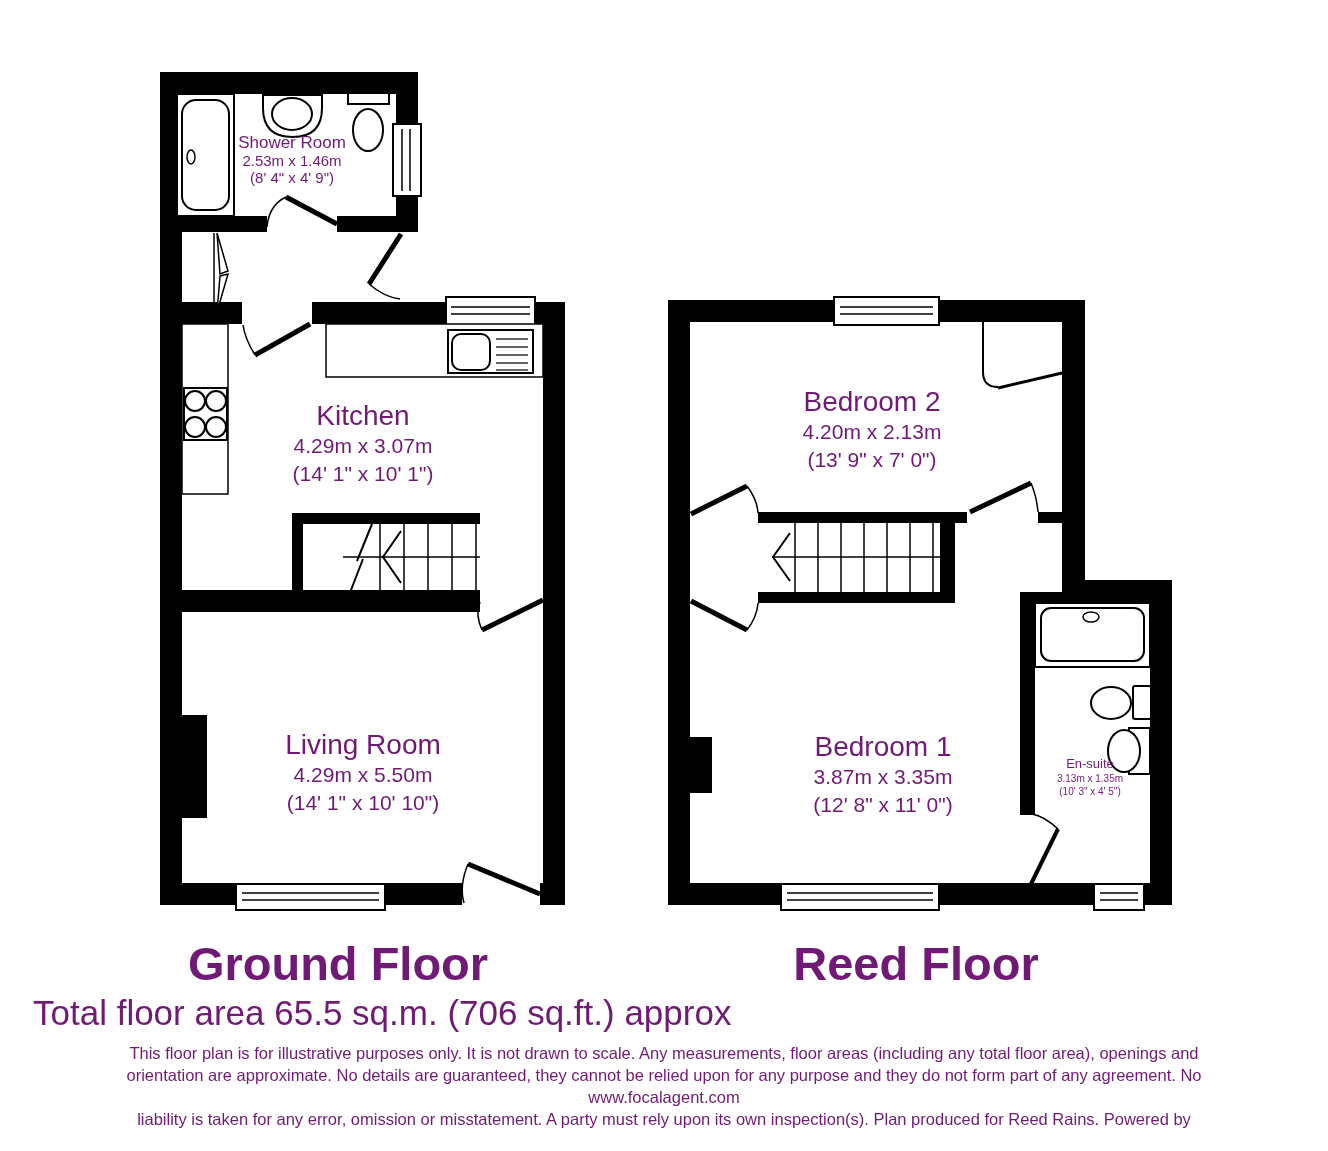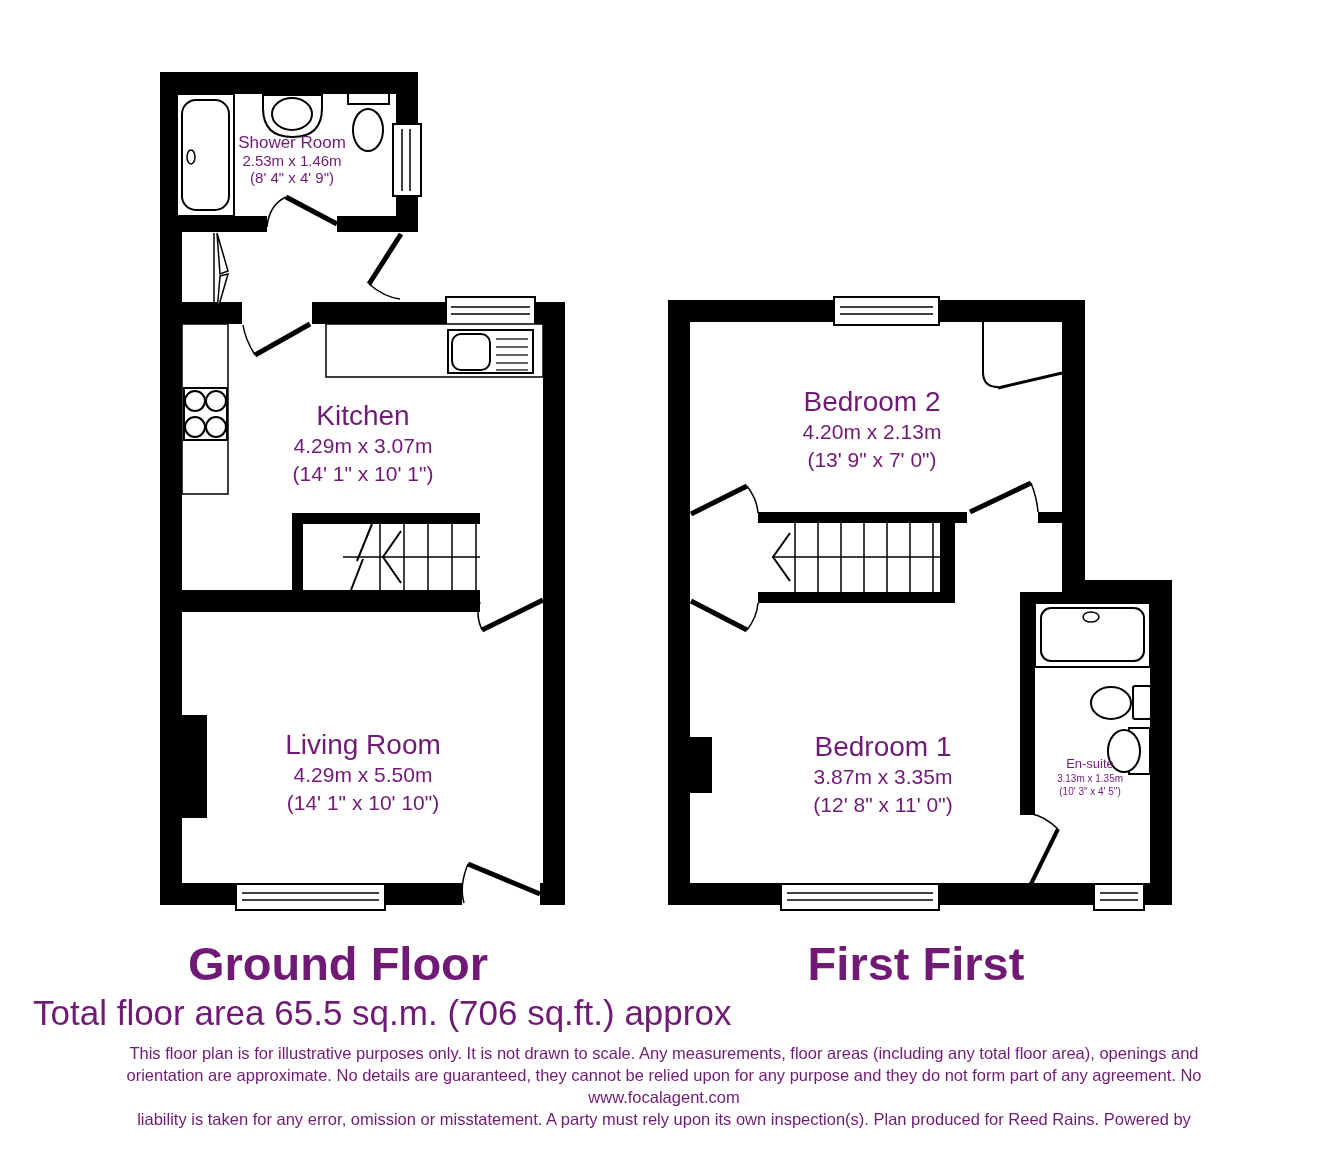--- a/index.html
+++ b/index.html
@@ -280,21 +280,21 @@
     <span class="rl-dim">(12' 8" x 11' 0")</span>
   </div>
 
   <div class="room-label rl-tiny" style="left:1090px;top:755px;">
     <span class="rl-name">En-suite</span>
     <span class="rl-dim">3.13m x 1.35m</span>
     <span class="rl-dim">(10' 3" x 4' 5")</span>
   </div>
 
   <div class="floor-title" style="left:338px;top:920px;">Ground Floor</div>
-  <div class="floor-title" style="left:916px;top:920px;">First First</div>
+  <div class="floor-title" style="left:916px;top:920px;">Reed Floor</div>
 
   <div class="total-area">Total floor area 65.5 sq.m. (706 sq.ft.) approx</div>
 
   <div class="disclaimer">
     <div>This floor plan is for illustrative purposes only. It is not drawn to scale. Any measurements, floor areas (including any total floor area), openings and</div>
     <div>orientation are approximate. No details are guaranteed, they cannot be relied upon for any purpose and they do not form part of any agreement. No</div>
     <div>www.focalagent.com</div>
     <div>liability is taken for any error, omission or misstatement. A party must rely upon its own inspection(s). Plan produced for Reed Rains. Powered by</div>
   </div>
 

